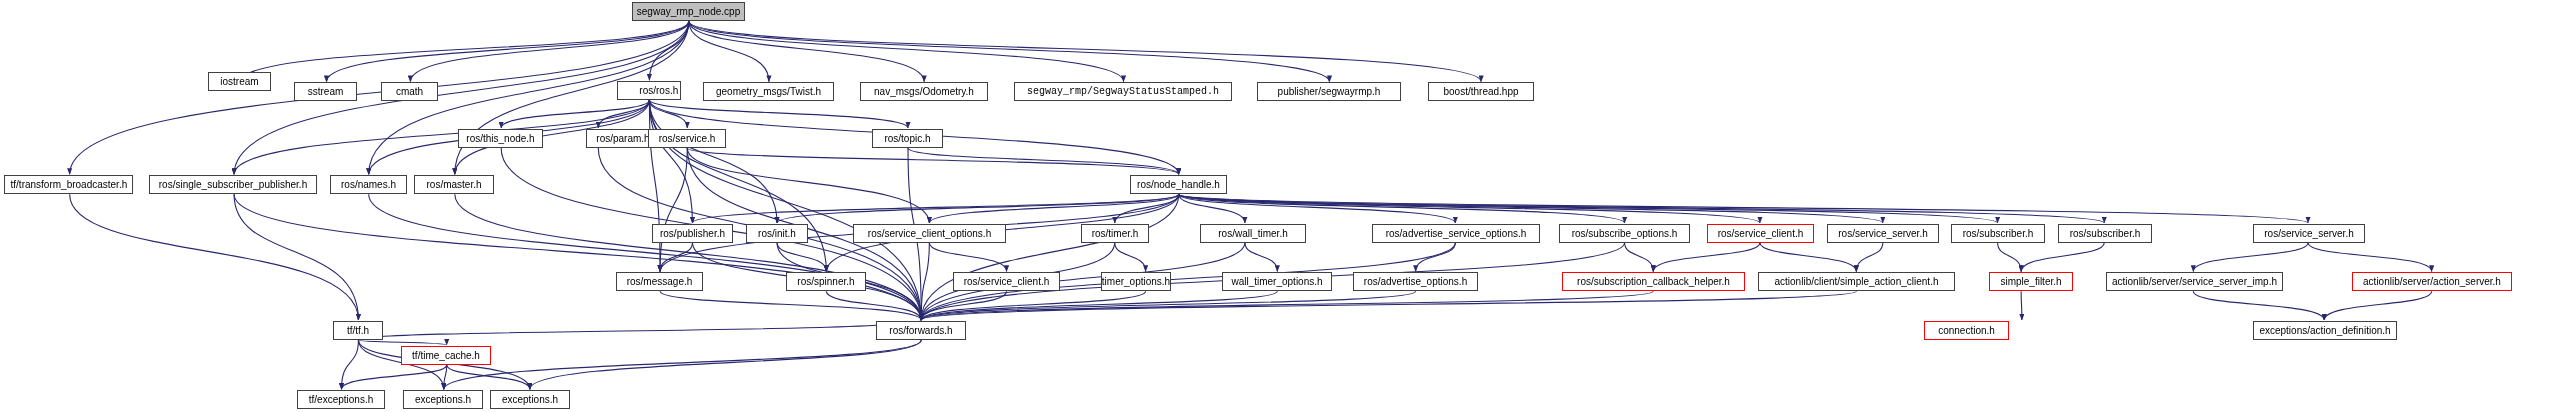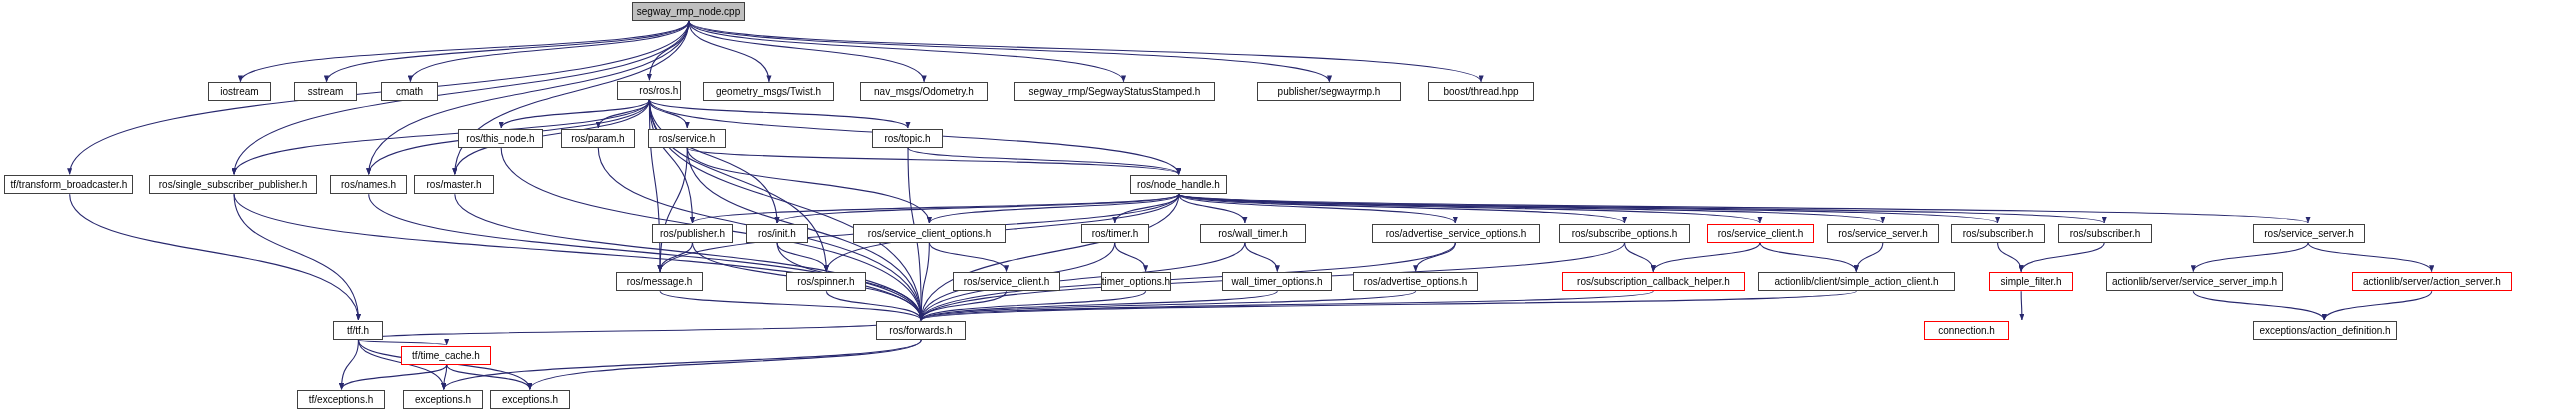--- a/index.html
+++ b/index.html
@@ -116,31 +116,31 @@
         <path d="M486,462 C486,447.15 1251,452.55 1251,435" marker-end="url(#arw)"></path>
         <path d="M606,496 C606,514.15 463,507.55 463,529" marker-end="url(#arw)"></path>
         <path d="M606,496 C606,514.15 602,507.55 602,529" marker-end="url(#arw)"></path>
         <path d="M606,496 C606,514.15 719,507.55 719,529" marker-end="url(#arw)"></path>
         <path d="M1251,462 C1251,498.85 719,485.45 719,529" marker-end="url(#arw)"></path>
         <path d="M1251,462 C1251,498.85 602,485.45 602,529" marker-end="url(#arw)"></path>
       </g>
   </svg>
   <div id="node-layer">
       <div class="node root" style="left: 632px; top: 2.2px; width: 113px;">segway_rmp_node.cpp</div>
-      <div class="node" style="left: 208px; top: 82px; width: 63px;">iostream</div>
+      <div class="node" style="left: 208px; top: 72px; width: 63px;">iostream</div>
       <div class="node" style="left: 294px; top: 82px; width: 63px;">sstream</div>
       <div class="node" style="left: 381px; top: 82px; width: 57px;">cmath</div>
       <div class="node" style="left: 617px; top: 81px; width: 64px; padding-left: 24px;">ros/ros.h</div>
       <div class="node" style="left: 703px; top: 82px; width: 131px;">geometry_msgs/Twist.h</div>
       <div class="node" style="left: 860px; top: 82px; width: 128px;">nav_msgs/Odometry.h</div>
-      <div class="node" style="left: 1014px; top: 82px; width: 201px;">segway_rmp/SegwayStatusStamped.h</div>
+      <div class="node" style="left: 1014px; top: 82px; width: 218px; font-family: Liberation Mono, monospace;">segway_rmp/SegwayStatusStamped.h</div>
       <div class="node" style="left: 1257px; top: 82px; width: 144px;">publisher/segwayrmp.h</div>
       <div class="node" style="left: 1428px; top: 82px; width: 106px;">boost/thread.hpp</div>
       <div class="node" style="left: 458px; top: 129px; width: 85px;">ros/this_node.h</div>
-      <div class="node" style="left: 561px; top: 129px; width: 74px;">ros/param.h</div>
+      <div class="node" style="left: 586px; top: 129px; width: 74px;">ros/param.h</div>
       <div class="node" style="left: 648px; top: 129px; width: 78px;">ros/service.h</div>
       <div class="node" style="left: 872px; top: 129px; width: 71px;">ros/topic.h</div>
       <div class="node" style="left: 4.4px; top: 175px; width: 129px;">tf/transform_broadcaster.h</div>
       <div class="node" style="left: 149px; top: 175px; width: 168px;">ros/single_subscriber_publisher.h</div>
       <div class="node" style="left: 330px; top: 175px; width: 77px;">ros/names.h</div>
       <div class="node" style="left: 414px; top: 175px; width: 80px;">ros/master.h</div>
       <div class="node" style="left: 1130px; top: 175px; width: 97px;">ros/node_handle.h</div>
       <div class="node" style="left: 652px; top: 224px; width: 81px;">ros/publisher.h</div>
       <div class="node" style="left: 746px; top: 224px; width: 62px;">ros/init.h</div>
       <div class="node" style="left: 853px; top: 224px; width: 153px;">ros/service_client_options.h</div>

